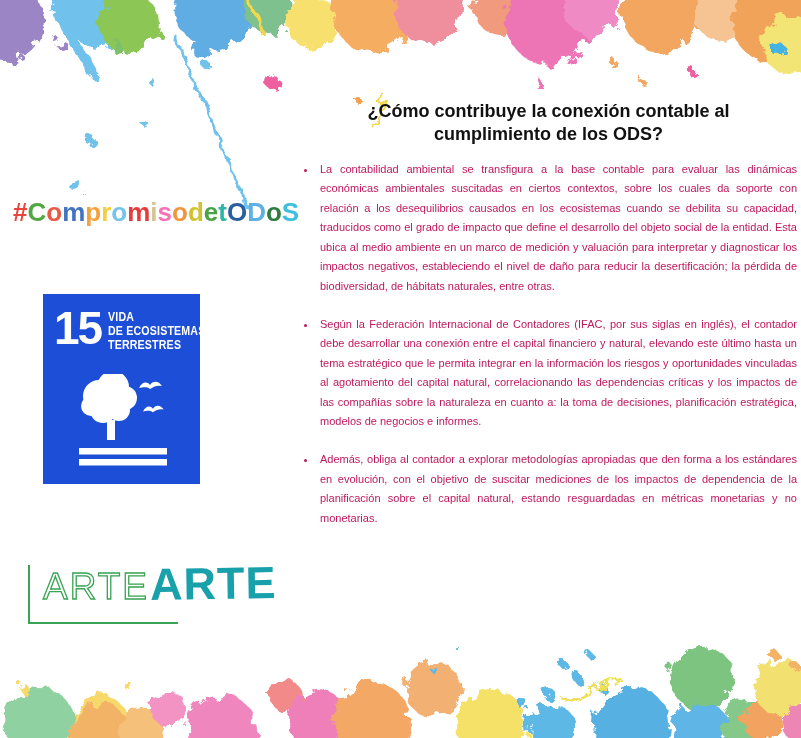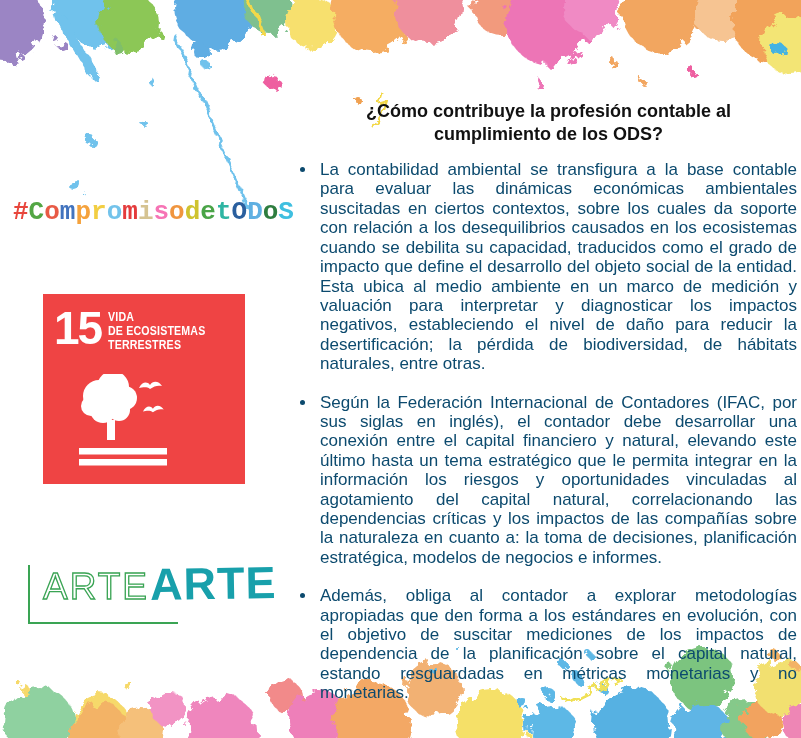--- a/index.html
+++ b/index.html
@@ -4,21 +4,21 @@
 <style>
   html,body{margin:0;padding:0;background:#fff;}
   .canvas{position:relative;width:801px;height:738px;background:#ffffff;overflow:hidden;
           font-family:"Liberation Sans",sans-serif;color:#1b1b1b;}
   svg.splat{position:absolute;left:0;pointer-events:none;}
   svg.splat.top{top:0;}
   svg.splat.bottom{bottom:0;}
 
   
   .hashtag{position:absolute;left:13px;top:197px;font-size:26px;font-weight:700;
-           letter-spacing:0px;white-space:nowrap;font-family:Liberation Mono, monospace;}
+           letter-spacing:0px;white-space:nowrap;}
   .sdg-badge{position:absolute;left:43px;top:294px;width:157px;height:190px;
              background:#55BA46;color:#fff;}
   .badge-head{position:absolute;left:11px;top:13px;display:flex;align-items:flex-start;}
   .badge-number{font-size:46px;font-weight:700;line-height:0.92;letter-spacing:-2px;}
   .badge-label{margin-left:7px;margin-top:3px;font-size:12.5px;font-weight:700;
                line-height:1.12;letter-spacing:0.2px;text-transform:uppercase;
                transform:scaleX(0.85);transform-origin:left top;white-space:nowrap;}
   .badge-icon{position:absolute;left:8px;top:80px;}
 
   .logo{position:absolute;left:28px;top:556px;width:240px;height:72px;}
@@ -30,22 +30,22 @@
     .logo-cont{color:#ffffff;-webkit-text-stroke:1.3px #3AA454;}
   }
   .logo-arte{font-size:45px;font-weight:700;color:#18A0AB;margin-left:1px;
              display:inline-block;transform:rotate(-1deg);letter-spacing:1px;}
 
   
   .right-col{position:absolute;left:300px;top:100px;width:497px;}
   .title{font-size:18px;font-weight:700;text-align:center;line-height:1.28;
          max-width:468px;margin:0 auto 14px;color:#111;}
   .bullets{margin:0;padding-left:17px;}
-  .bullets li{text-align:justify;font-size:17px;line-height:19.4px;
-              margin-bottom:19px;padding-left:3px;color:#0c4a6e;}
+  .bullets li{text-align:justify;font-size:11px;line-height:19.4px;
+              margin-bottom:19px;padding-left:3px;color:#be185d;}
 </style>
 </head>
 <body>
 
 <div class="canvas">
 
   <svg class="splat top" width="801" height="240" viewBox="0 0 801 240">
     <defs>
       <filter id="roughen" x="-20%" y="-20%" width="140%" height="140%">
         <feTurbulence type="fractalNoise" baseFrequency="0.07" numOctaves="4" result="n"></feTurbulence>
@@ -123,21 +123,21 @@
         <circle cx="772" cy="25" r="5" fill="#F3B366"></circle>
         <circle cx="797" cy="40" r="4" fill="#F3B366"></circle>
         <circle cx="462" cy="25" r="2" fill="#5DB8E6"></circle>
         <circle cx="432" cy="40" r="3" fill="#5DB8E6"></circle>
         <line x1="568" y1="75" x2="618" y2="50" stroke="#F0E055" stroke-width="4" stroke-linecap="round"></line>
       </g>
   </svg>
 
   <div class="hashtag"><span style="color: rgb(232, 70, 60);">#</span><span style="color: rgb(83, 166, 68);">C</span><span style="color: rgb(232, 90, 69);">o</span><span style="color: rgb(66, 115, 190);">m</span><span style="color: rgb(245, 162, 60);">p</span><span style="color: rgb(242, 206, 66);">r</span><span style="color: rgb(115, 195, 235);">o</span><span style="color: rgb(228, 59, 60);">m</span><span style="color: rgb(213, 195, 145);">i</span><span style="color: rgb(246, 116, 181);">s</span><span style="color: rgb(240, 149, 62);">o</span><span style="color: rgb(207, 195, 47);">d</span><span style="color: rgb(74, 164, 71);">e</span><span style="color: rgb(46, 181, 163);">t</span><span style="color: rgb(42, 95, 158);">O</span><span style="color: rgb(95, 176, 226);">D</span><span style="color: rgb(46, 125, 63);">o</span><span style="color: rgb(63, 191, 224);">S</span></div>
 
-  <div class="sdg-badge" style="background: #ef4444; color: rgb(255, 255, 255); padding-left: 45px;">
+  <div class="sdg-badge" style="background: #1d4ed8; color: rgb(255, 255, 255);">
     <div class="badge-head">
       <span class="badge-number">15</span>
       <div class="badge-label">
           <div>VIDA</div>
           <div>DE ECOSISTEMAS</div>
           <div>TERRESTRES</div>
         </div>
     </div>
     <svg class="badge-icon" width="140" height="105" viewBox="0 0 140 105">
       <g fill="#ffffff">
@@ -155,21 +155,21 @@
       </g>
     </svg>
   </div>
 
   <div class="logo">
     <div class="logo-bracket"></div>
     <div class="logo-text"><span class="logo-cont">ARTE</span><span class="logo-arte" style="color: rgb(24, 160, 171);">ARTE</span></div>
   </div>
 
   <div class="right-col">
-    <h1 class="title">¿Cómo contribuye la profesión contable al cumplimiento de los ODS?</h1>
+    <h1 class="title">¿Cómo contribuye la conexión contable al cumplimiento de los ODS?</h1>
     <ul class="bullets">
         <li>La contabilidad ambiental se transfigura a la base contable para evaluar las dinámicas económicas ambientales suscitadas en ciertos contextos, sobre los cuales da soporte con relación a los desequilibrios causados en los ecosistemas cuando se debilita su capacidad, traducidos como el grado de impacto que define el desarrollo del objeto social de la entidad. Esta ubica al medio ambiente en un marco de medición y valuación para interpretar y diagnosticar los impactos negativos, estableciendo el nivel de daño para reducir la desertificación; la pérdida de biodiversidad, de hábitats naturales, entre otras.</li>
         <li>Según la Federación Internacional de Contadores (IFAC, por sus siglas en inglés), el contador debe desarrollar una conexión entre el capital financiero y natural, elevando este último hasta un tema estratégico que le permita integrar en la información los riesgos y oportunidades vinculadas al agotamiento del capital natural, correlacionando las dependencias críticas y los impactos de las compañías sobre la naturaleza en cuanto a: la toma de decisiones, planificación estratégica, modelos de negocios e informes.</li>
         <li>Además, obliga al contador a explorar metodologías apropiadas que den forma a los estándares en evolución, con el objetivo de suscitar mediciones de los impactos de dependencia de la planificación sobre el capital natural, estando resguardadas en métricas monetarias y no monetarias.</li>
       </ul>
   </div>
 
 </div>
 
 </body></html>

